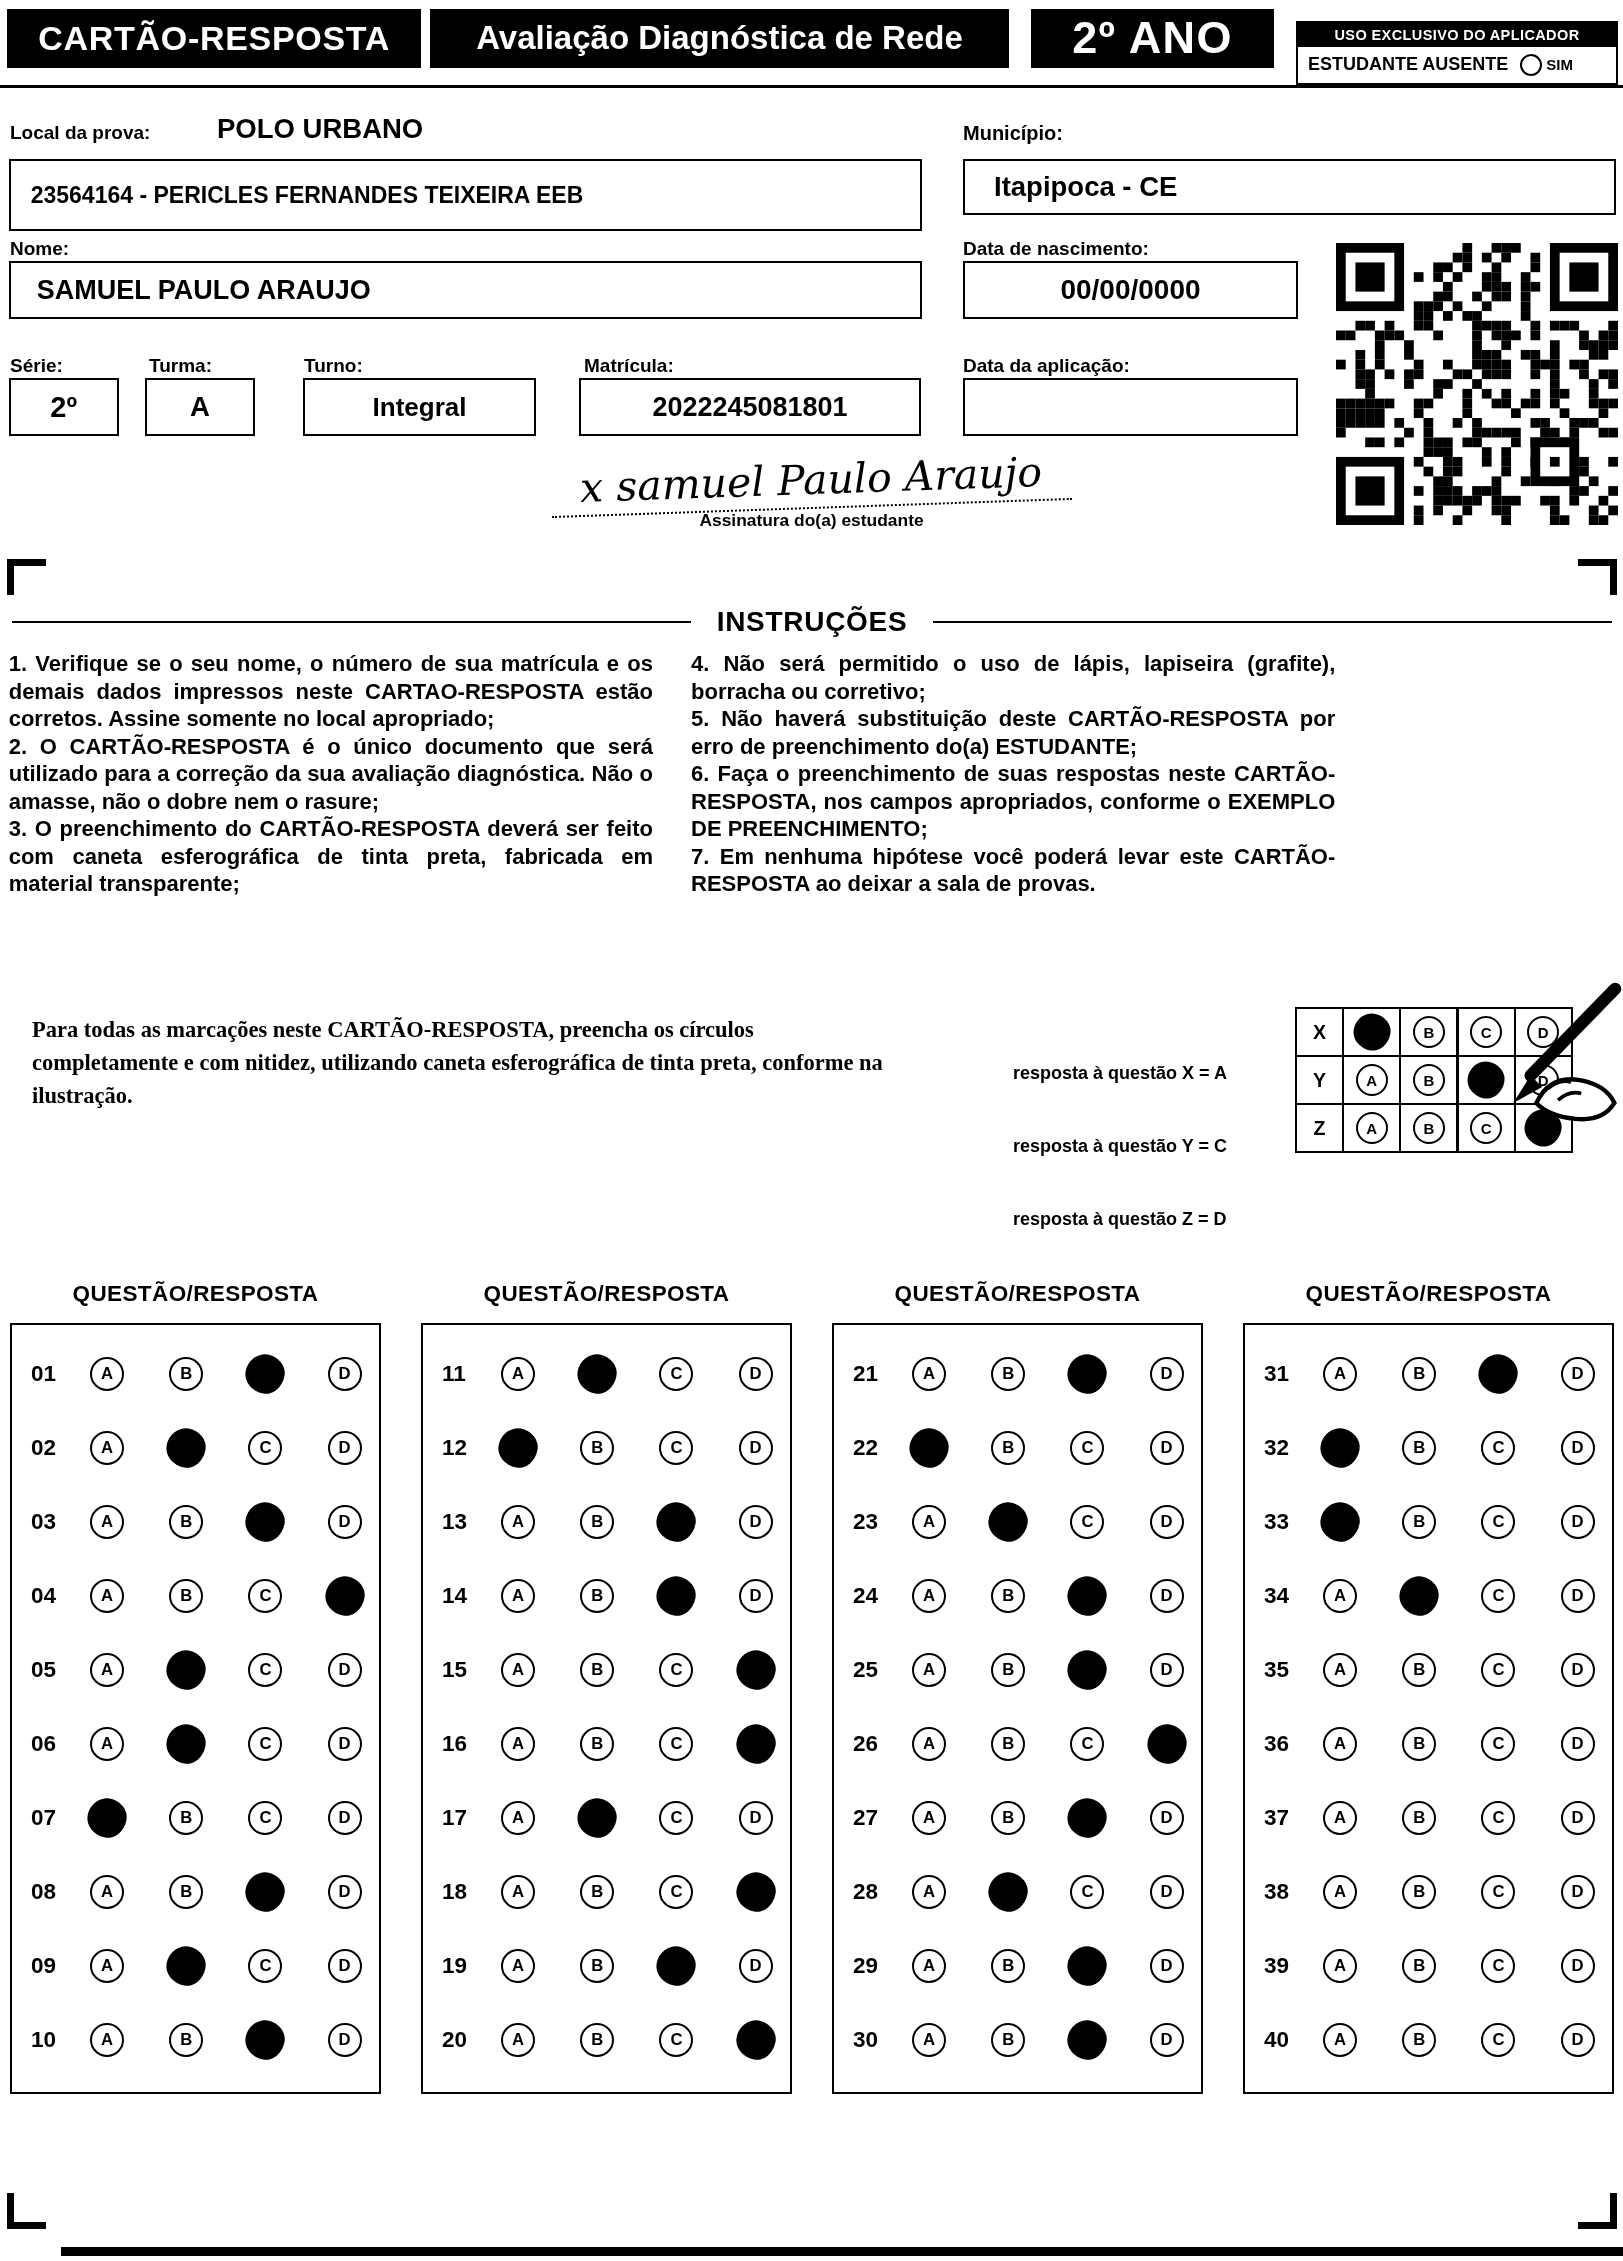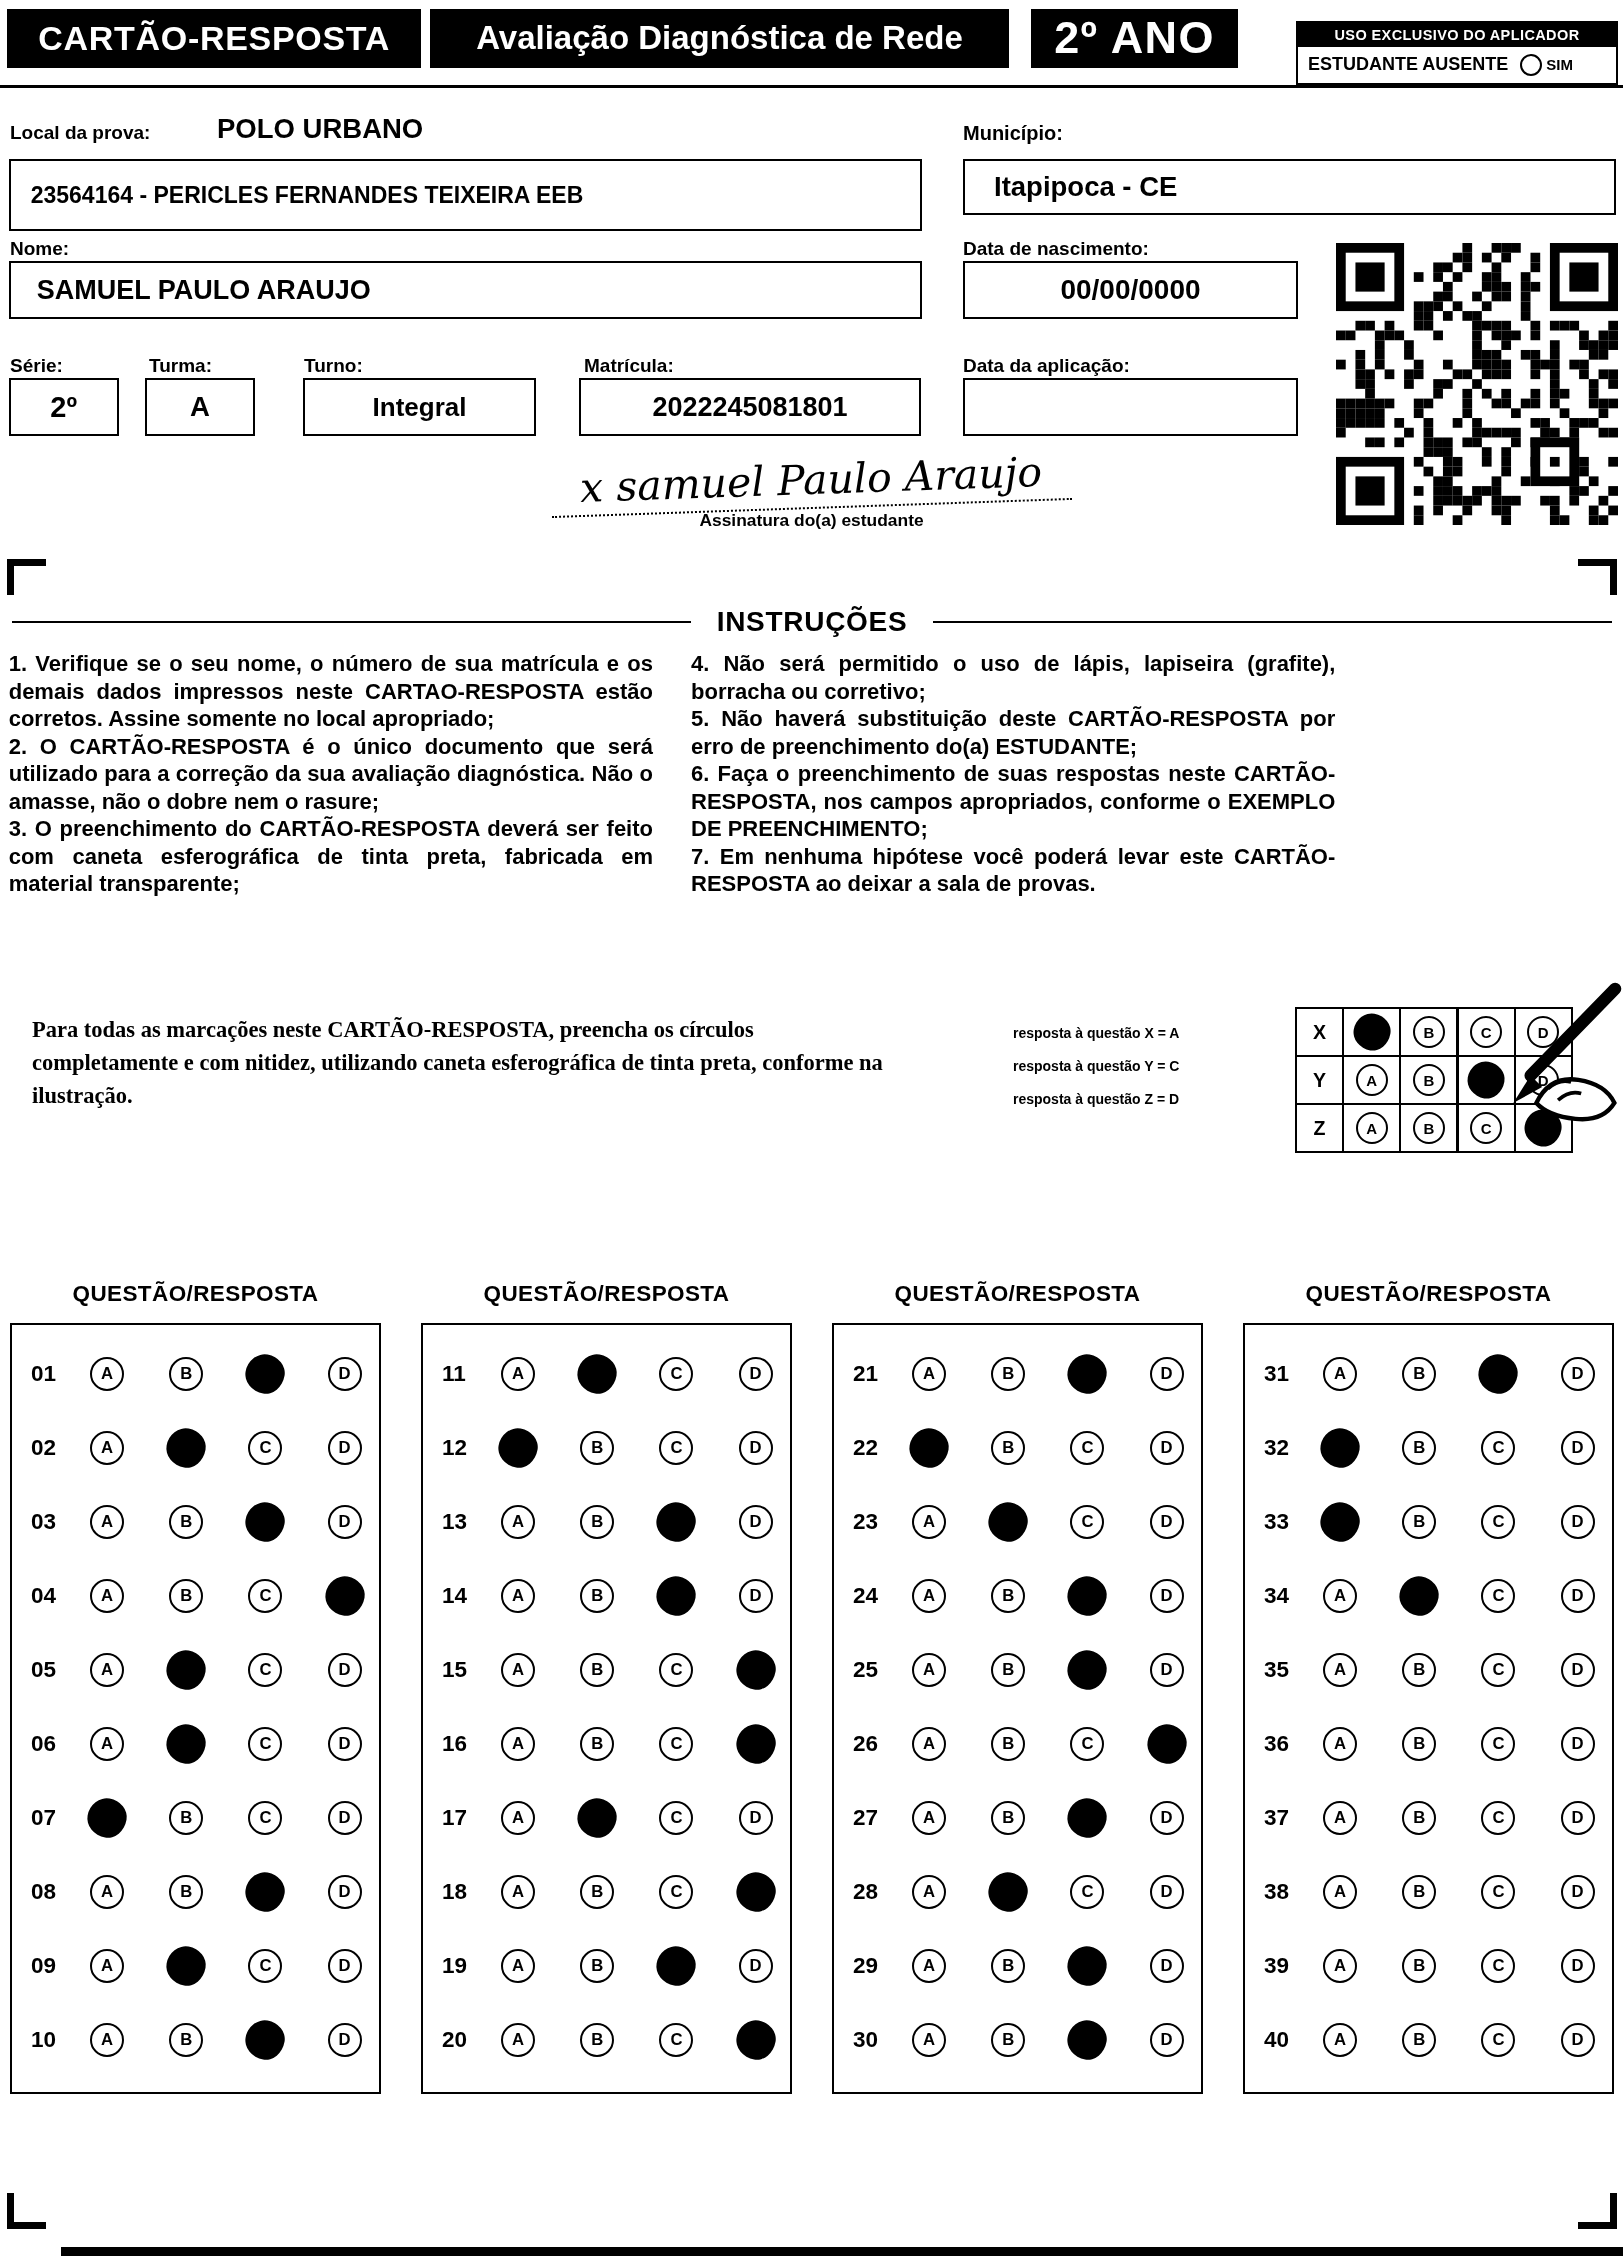--- a/index.html
+++ b/index.html
@@ -3,21 +3,21 @@
 <meta charset="utf-8">
 <style>
   *{margin:0;padding:0;box-sizing:border-box;}
   body{font-family:"Liberation Sans",sans-serif;color:#000;background:#fff;}
   .page{position:relative;width:1624px;height:2261px;background:#fff;overflow:hidden;}
 
   
   .hbox{position:absolute;top:8.7px;height:59px;background:#000;color:#fff;display:flex;align-items:center;justify-content:center;font-weight:bold;}
   .hbox--title{left:7.2px;width:414px;font-size:34px;letter-spacing:0.7px;}
   .hbox--subtitle{left:430px;width:579px;font-size:33px;}
-  .hbox--grade{left:1031px;width:207px;font-size:45px;letter-spacing:1.4px;}
+  .hbox--grade{left:1031px;width:243px;font-size:45px;letter-spacing:1.4px;}
   .applicator{position:absolute;left:1296px;top:21px;width:322px;height:64px;border:2.2px solid #000;background:#fff;}
   .applicator-strip{height:24px;background:#000;color:#fff;font-size:14.5px;font-weight:bold;display:flex;align-items:center;justify-content:center;letter-spacing:0.4px;}
   .applicator-body{height:35px;display:flex;align-items:center;padding:0 10px;font-weight:bold;}
   .absent-label{font-size:18px;}
   .absent-circle{width:22px;height:22px;border:2.2px solid #000;border-radius:50%;margin-left:11.6px;flex:none;}
   .absent-option{font-size:15px;margin-left:4.3px;}
   .top-rule{position:absolute;left:0;top:85px;width:1624px;height:2.9px;background:#000;}
 
   
   .field-label{position:absolute;font-size:19px;font-weight:bold;}
@@ -51,21 +51,21 @@
   .instr-title-row{position:absolute;left:0;top:606px;width:1624px;padding:0 11.6px;display:flex;align-items:center;gap:26px;}
   .instr-title-row::before,.instr-title-row::after{content:"";flex:1;border-top:2.9px solid #000;}
   .instr-title{font-size:28px;font-weight:bold;letter-spacing:0.7px;}
   .instr-cols{position:absolute;left:0;top:650px;width:1344px;padding:0 8.7px;display:flex;gap:38px;}
   .instr-col{flex:1;}
   .instr-item{font-size:22px;line-height:27.5px;font-weight:600;text-align:justify;}
 
   
   .marking-par{position:absolute;left:32px;top:1013px;width:862px;font-size:22.5px;line-height:33px;font-weight:600;font-family:Liberation Serif, serif;}
   .example-captions{position:absolute;left:1013px;top:1017px;}
-  .caption-line{font-size:14px;line-height:33px;font-weight:600;}
+  .caption-line{font-size:18px;line-height:33px;font-weight:600;margin-top:40px;}
   .example-grid{position:absolute;left:1295px;top:1007px;display:grid;grid-template-columns:45px repeat(4,55px);grid-auto-rows:46px;gap:2.2px;background:#000;border:2.2px solid #000;}
   .eg-cell{background:#fff;display:flex;align-items:center;justify-content:center;}
   .eg-label{font-weight:bold;font-size:19.6px;}
   .eg-cell .bubble{width:32px;height:32px;font-size:15px;}
   .hand-illustration{position:absolute;left:1467px;top:979px;width:159px;height:167px;pointer-events:none;}
 
   
   .answers{position:absolute;left:0;top:1281px;width:1624px;padding:0 10px;display:flex;justify-content:space-between;}
   .ans-col{width:371px;}
   .ans-header{text-align:center;font-size:22.5px;font-weight:bold;letter-spacing:0.4px;margin-bottom:16px;}

